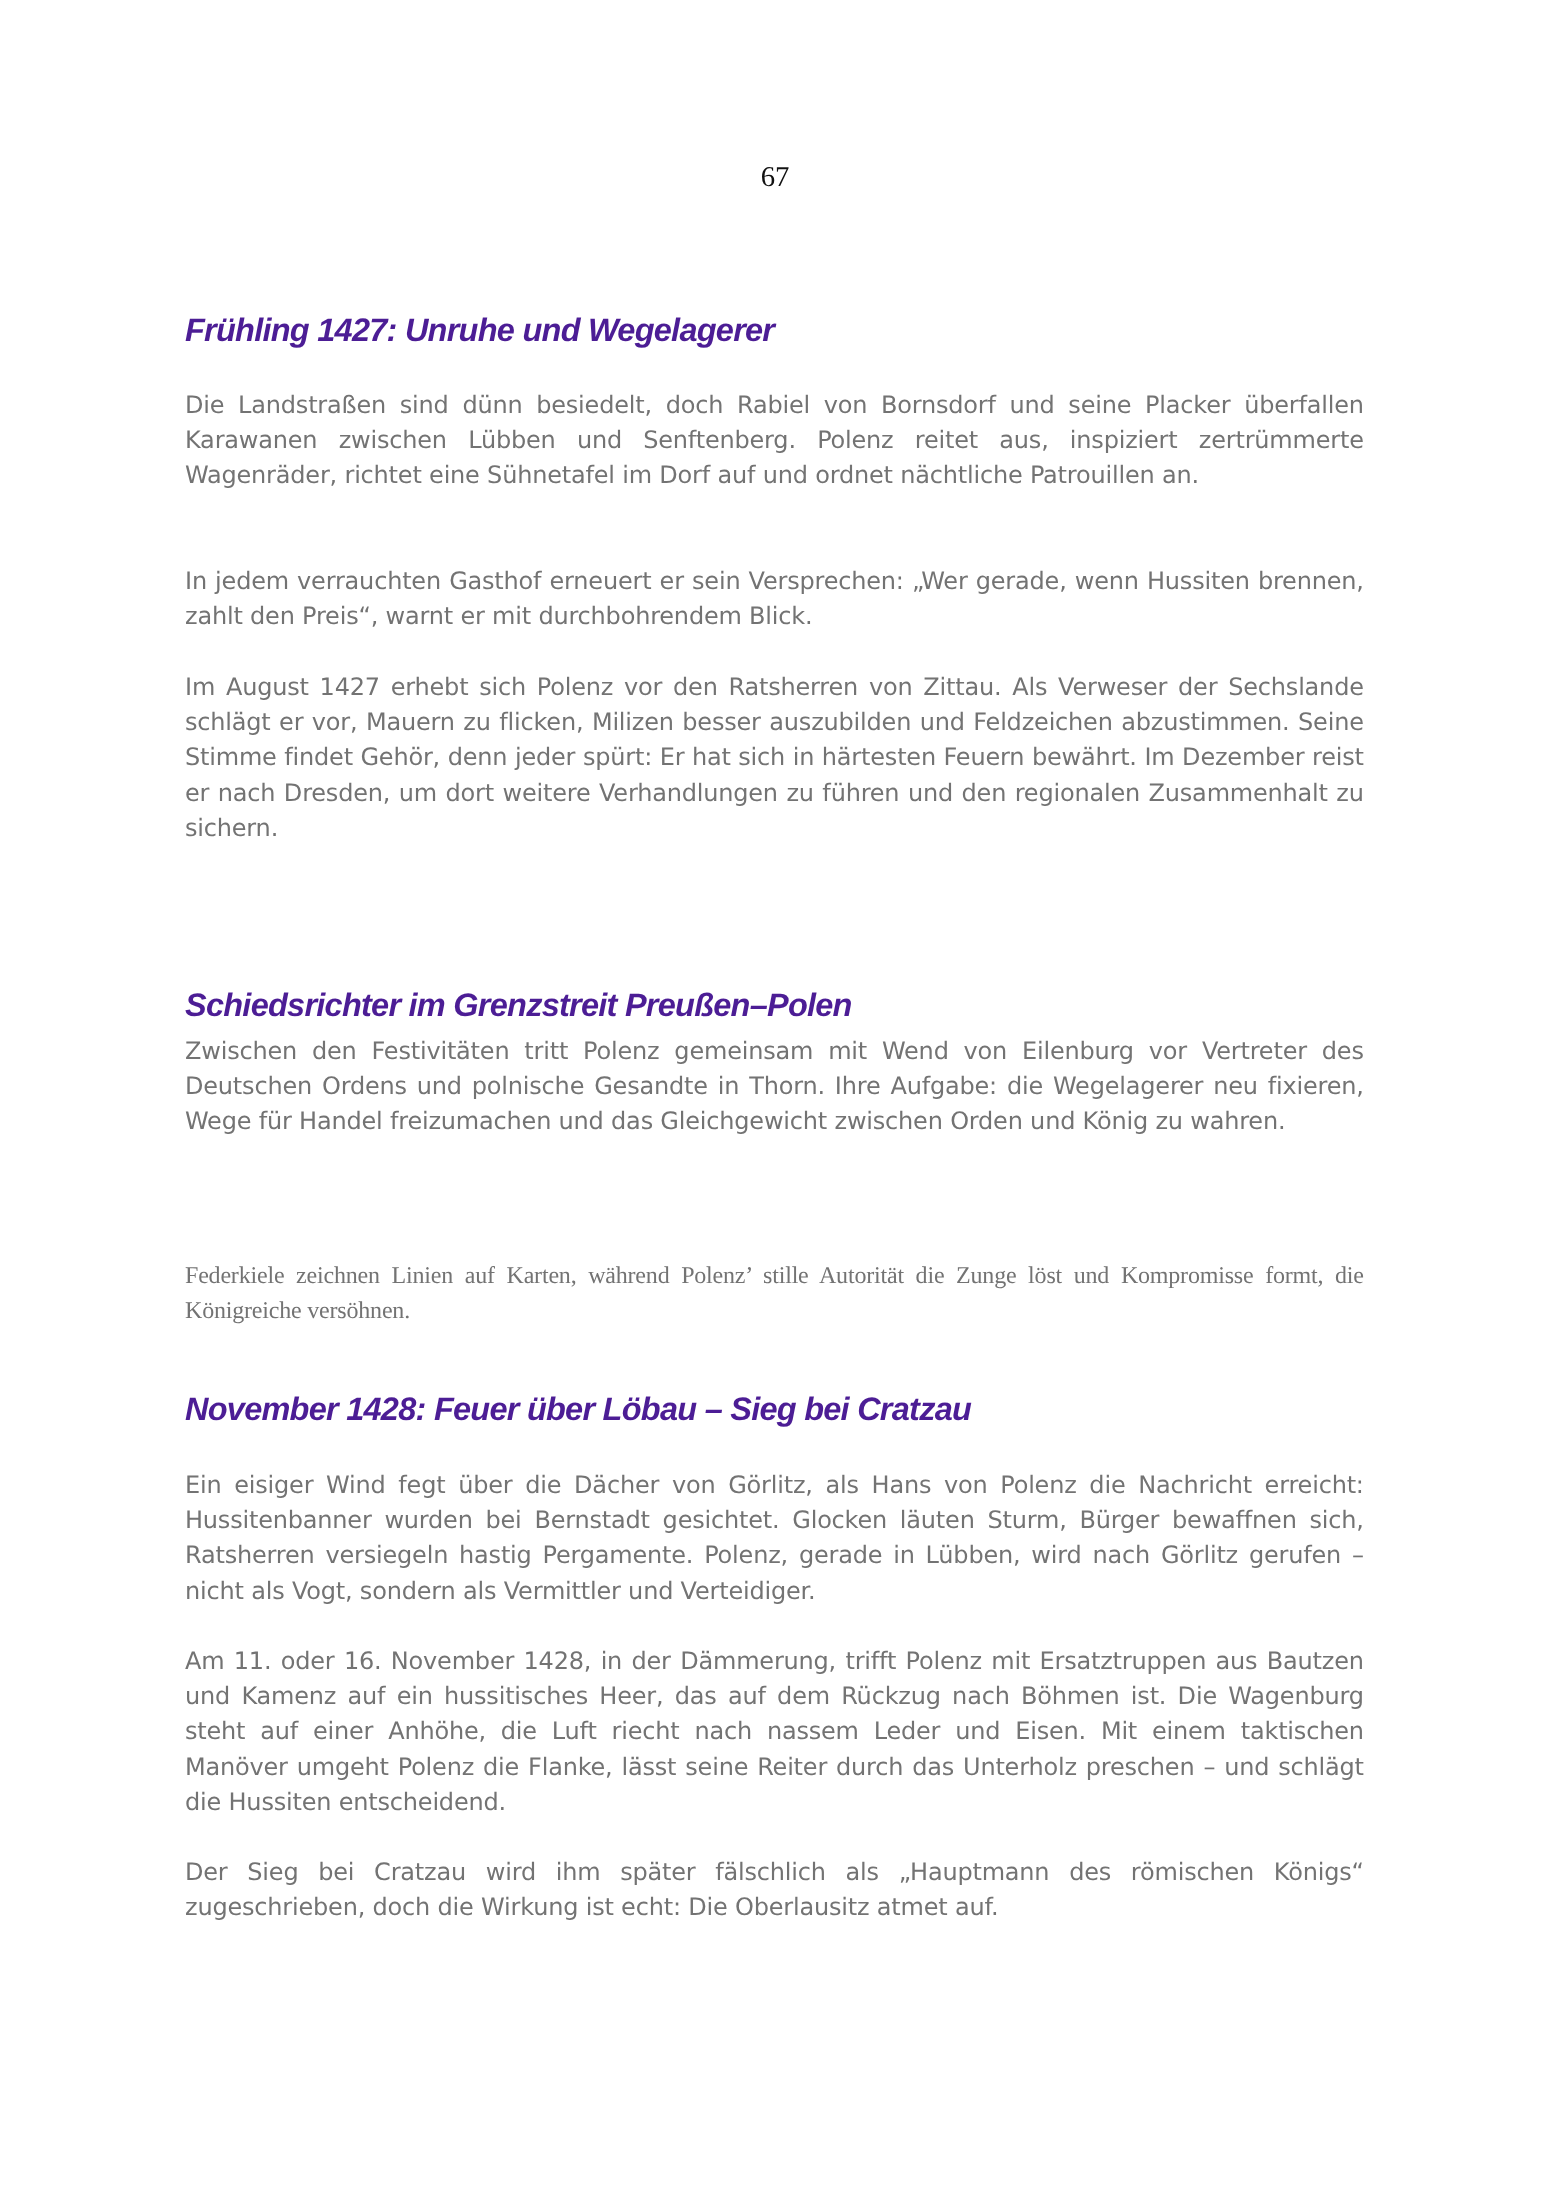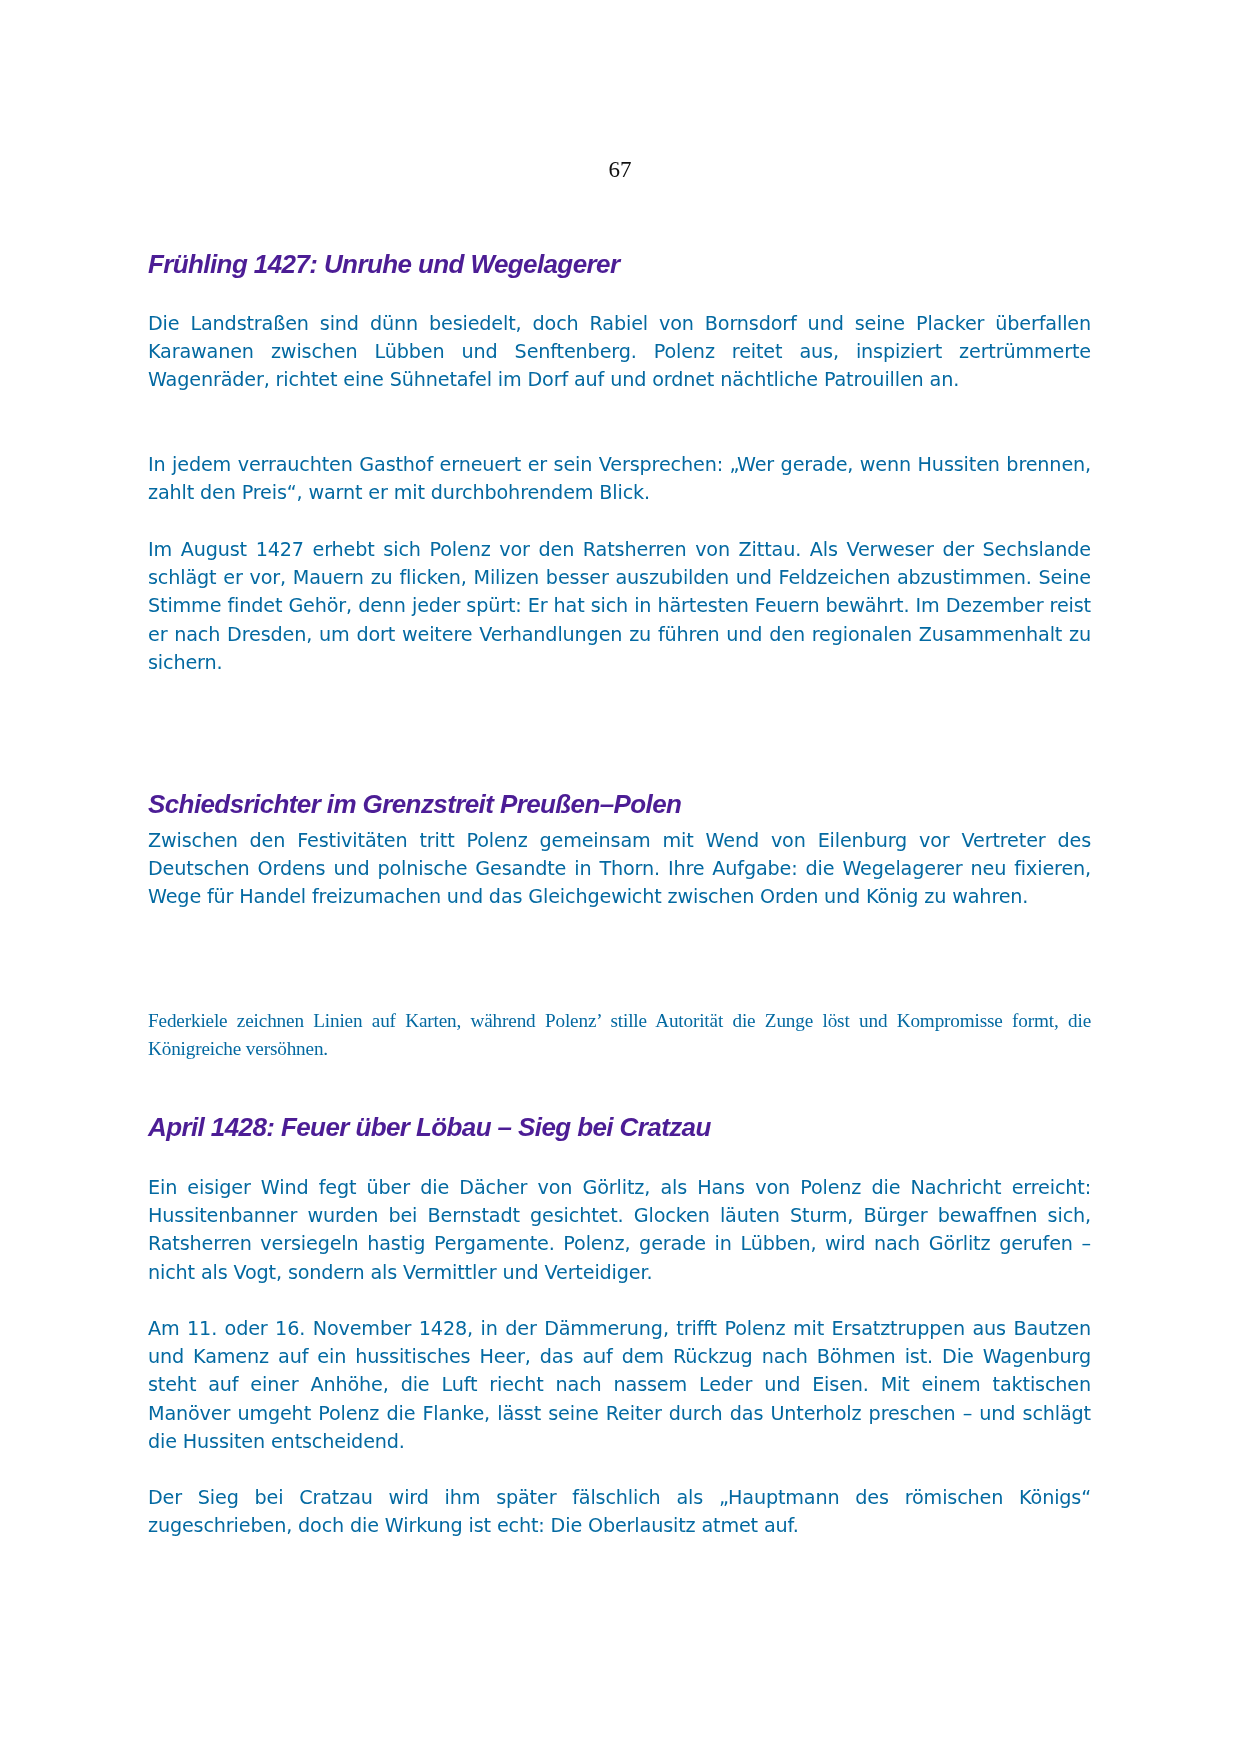--- a/index.html
+++ b/index.html
@@ -17,21 +17,20 @@
     .page-number {
       position: absolute;
       top: 128px;
       left: 0;
       width: 1240px;
       text-align: center;
       font-family: "Liberation Serif", serif;
       font-size: 23px;
       line-height: 28px;
       color: #111111;
-      margin-top: 28px;
     }
     .content {
       position: absolute;
       left: 148px;
       width: 943px;
       top: 0;
     }
     .heading {
       position: absolute;
       left: 0;
@@ -48,21 +47,21 @@
     .para {
       position: absolute;
       left: 0;
       width: 943px;
       margin: 0;
       font-family: "DejaVu Sans", sans-serif;
       font-size: 19.2px;
       line-height: 28.2px;
       text-align: justify;
       letter-spacing: -0.15px;
-      color: #0369a1;
+      color: #737373;
     }
     
     #h1 { top: 248px; }
     #p1 { top: 310px; }
     #p2 { top: 451px; }
     #p3 { top: 536px; }
 
     #h2 { top: 788px; }
     #p4 { top: 827px; }
     #p5 { top: 1007px; font-family: Liberation Serif, serif; }
@@ -81,18 +80,18 @@
 
   <h2 id="h1" class="heading">Frühling 1427: Unruhe und Wegelagerer</h2>
   <p id="p1" class="para">Die Landstraßen sind dünn besiedelt, doch Rabiel von Bornsdorf und seine Placker überfallen Karawanen zwischen Lübben und Senftenberg. Polenz reitet aus, inspiziert zertrümmerte Wagenräder, richtet eine Sühnetafel im Dorf auf und ordnet nächtliche Patrouillen an.</p>
   <p id="p2" class="para">In jedem verrauchten Gasthof erneuert er sein Versprechen: „Wer gerade, wenn Hussiten brennen, zahlt den Preis“, warnt er mit durchbohrendem Blick.</p>
   <p id="p3" class="para">Im August 1427 erhebt sich Polenz vor den Ratsherren von Zittau. Als Verweser der Sechslande schlägt er vor, Mauern zu flicken, Milizen besser auszubilden und Feldzeichen abzustimmen. Seine Stimme findet Gehör, denn jeder spürt: Er hat sich in härtesten Feuern bewährt. Im Dezember reist er nach Dresden, um dort weitere Verhandlungen zu führen und den regionalen Zusammenhalt zu sichern.</p>
 
   <h2 id="h2" class="heading">Schiedsrichter im Grenzstreit Preußen–Polen</h2>
   <p id="p4" class="para">Zwischen den Festivitäten tritt Polenz gemeinsam mit Wend von Eilenburg vor Vertreter des Deutschen Ordens und polnische Gesandte in Thorn. Ihre Aufgabe: die Wegelagerer neu fixieren, Wege für Handel freizumachen und das Gleichgewicht zwischen Orden und König zu wahren.</p>
   <p id="p5" class="para">Federkiele zeichnen Linien auf Karten, während Polenz’ stille Autorität die Zunge löst und Kompromisse formt, die Königreiche versöhnen.</p>
 
-  <h2 id="h3" class="heading">April 1428: Feuer über Löbau – Sieg bei Cratzau</h2>
+  <h2 id="h3" class="heading">November 1428: Feuer über Löbau – Sieg bei Cratzau</h2>
   <p id="p6" class="para">Ein eisiger Wind fegt über die Dächer von Görlitz, als Hans von Polenz die Nachricht erreicht: Hussitenbanner wurden bei Bernstadt gesichtet. Glocken läuten Sturm, Bürger bewaffnen sich, Ratsherren versiegeln hastig Pergamente. Polenz, gerade in Lübben, wird nach Görlitz gerufen – nicht als Vogt, sondern als Vermittler und Verteidiger.</p>
   <p id="p7" class="para">Am 11. oder 16. November 1428, in der Dämmerung, trifft Polenz mit Ersatztruppen aus Bautzen und Kamenz auf ein hussitisches Heer, das auf dem Rückzug nach Böhmen ist. Die Wagenburg steht auf einer Anhöhe, die Luft riecht nach nassem Leder und Eisen. Mit einem taktischen Manöver umgeht Polenz die Flanke, lässt seine Reiter durch das Unterholz preschen – und schlägt die Hussiten entscheidend.</p>
   <p id="p8" class="para">Der Sieg bei Cratzau wird ihm später fälschlich als „Hauptmann des römischen Königs“ zugeschrieben, doch die Wirkung ist echt: Die Oberlausitz atmet auf.</p>
 
 </div>
 
 </body></html>

